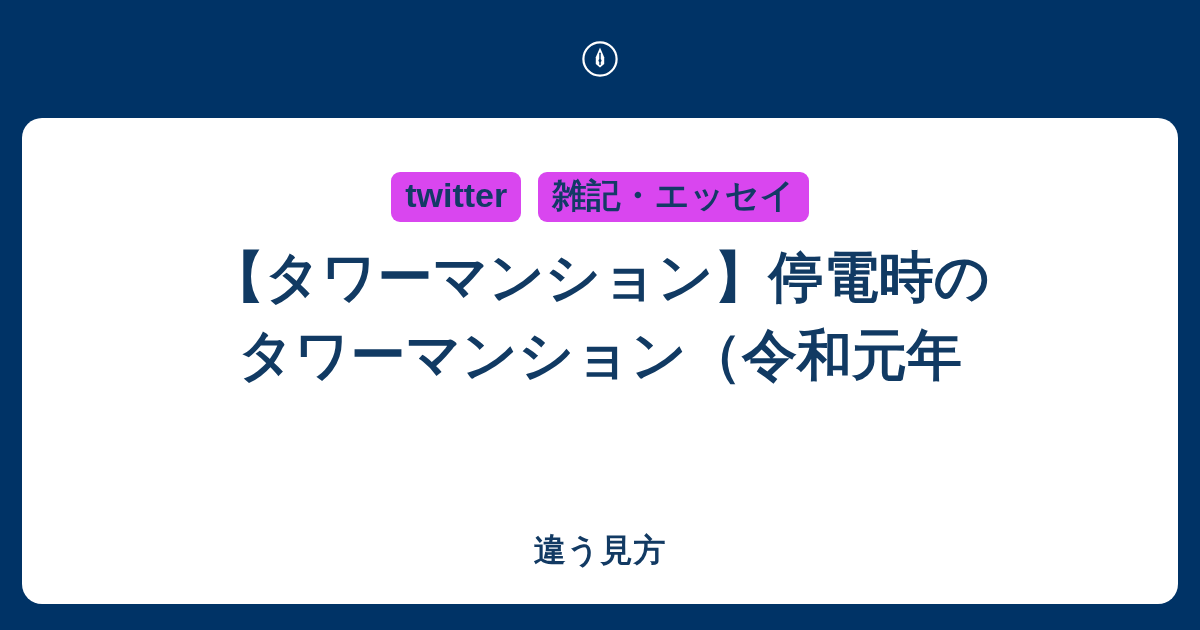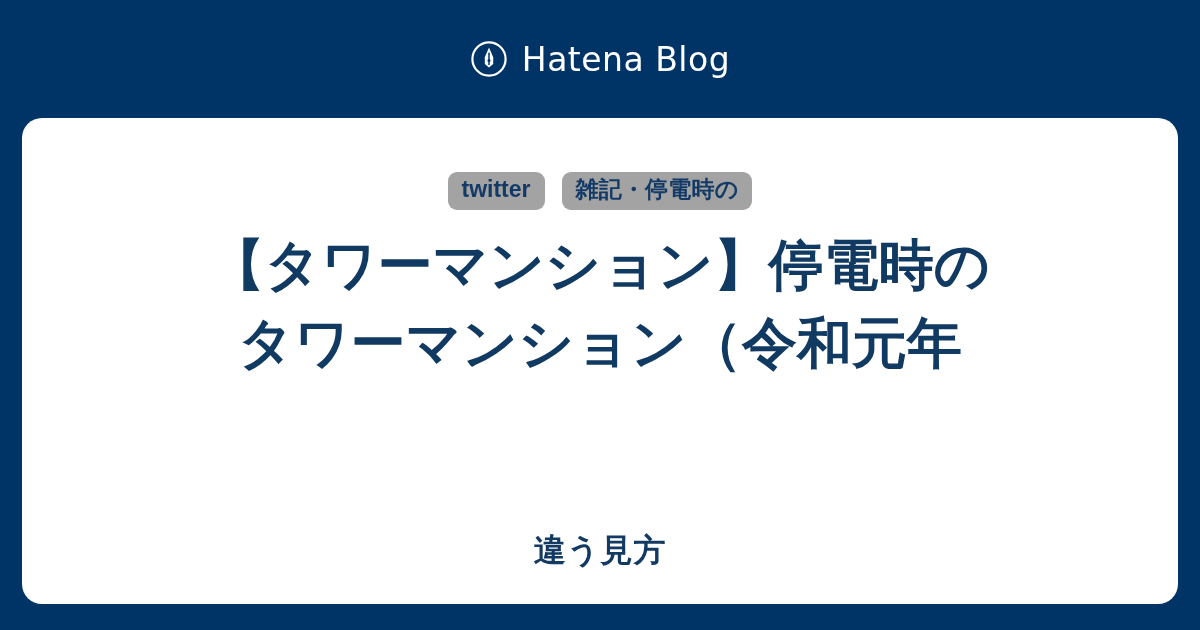--- a/index.html
+++ b/index.html
@@ -75,25 +75,25 @@
     flex-direction: row;
     align-items: center;
     justify-content: center;
     gap: 17px;
     margin-bottom: 16px;
     flex-wrap: wrap;
     max-width: 100%;
   }
 
   .tag-chip {
-    background: #a3a3a3;
+    background: #d946ef;
     color: #133a66;
     border-radius: 9px;
     padding: 5px 14px 8px 14px;
-    font-size: 23px;
+    font-size: 34px;
     line-height: 1.08;
     font-weight: 700;
     white-space: nowrap;
     letter-spacing: 0.2px;
   }
 
   .tag-chip.is-latin {
     letter-spacing: 0px;
   }
 
@@ -141,28 +141,27 @@
 
   <div class="brand-bar">
     <span class="brand-logo-icon">
       <svg viewBox="0 0 38 38" width="38" height="38" aria-hidden="true">
         <circle cx="19" cy="19" r="16.6" fill="none" stroke="#ffffff" stroke-width="2.2"></circle>
         <path d="M19 7.6 L23.2 17.2 L23.2 24.0 L19 27.4 L14.8 24.0 L14.8 17.2 Z" fill="#ffffff"></path>
         <path d="M19 13.2 L19 24.6" stroke="#003366" stroke-width="1.5" stroke-linecap="round"></path>
         <circle cx="19" cy="20.4" r="1.5" fill="#003366"></circle>
       </svg>
     </span>
-    <span class="brand-name">Hatena Blog</span>
   </div>
 
   <div class="content-panel">
 
     <div class="tag-row">
       <span class="tag-chip is-latin">twitter</span>
-      <span class="tag-chip">雑記・停電時の</span>
+      <span class="tag-chip">雑記・エッセイ</span>
     </div>
 
     <h1 class="entry-title">
       <span class="title-line">【タワーマンション】停電時の</span><br>
       <span class="title-line">タワーマンション（令和元年</span><br>
     </h1>
 
     <div class="blog-name-wrap">
       <span class="blog-name">違う見方</span>
     </div>

